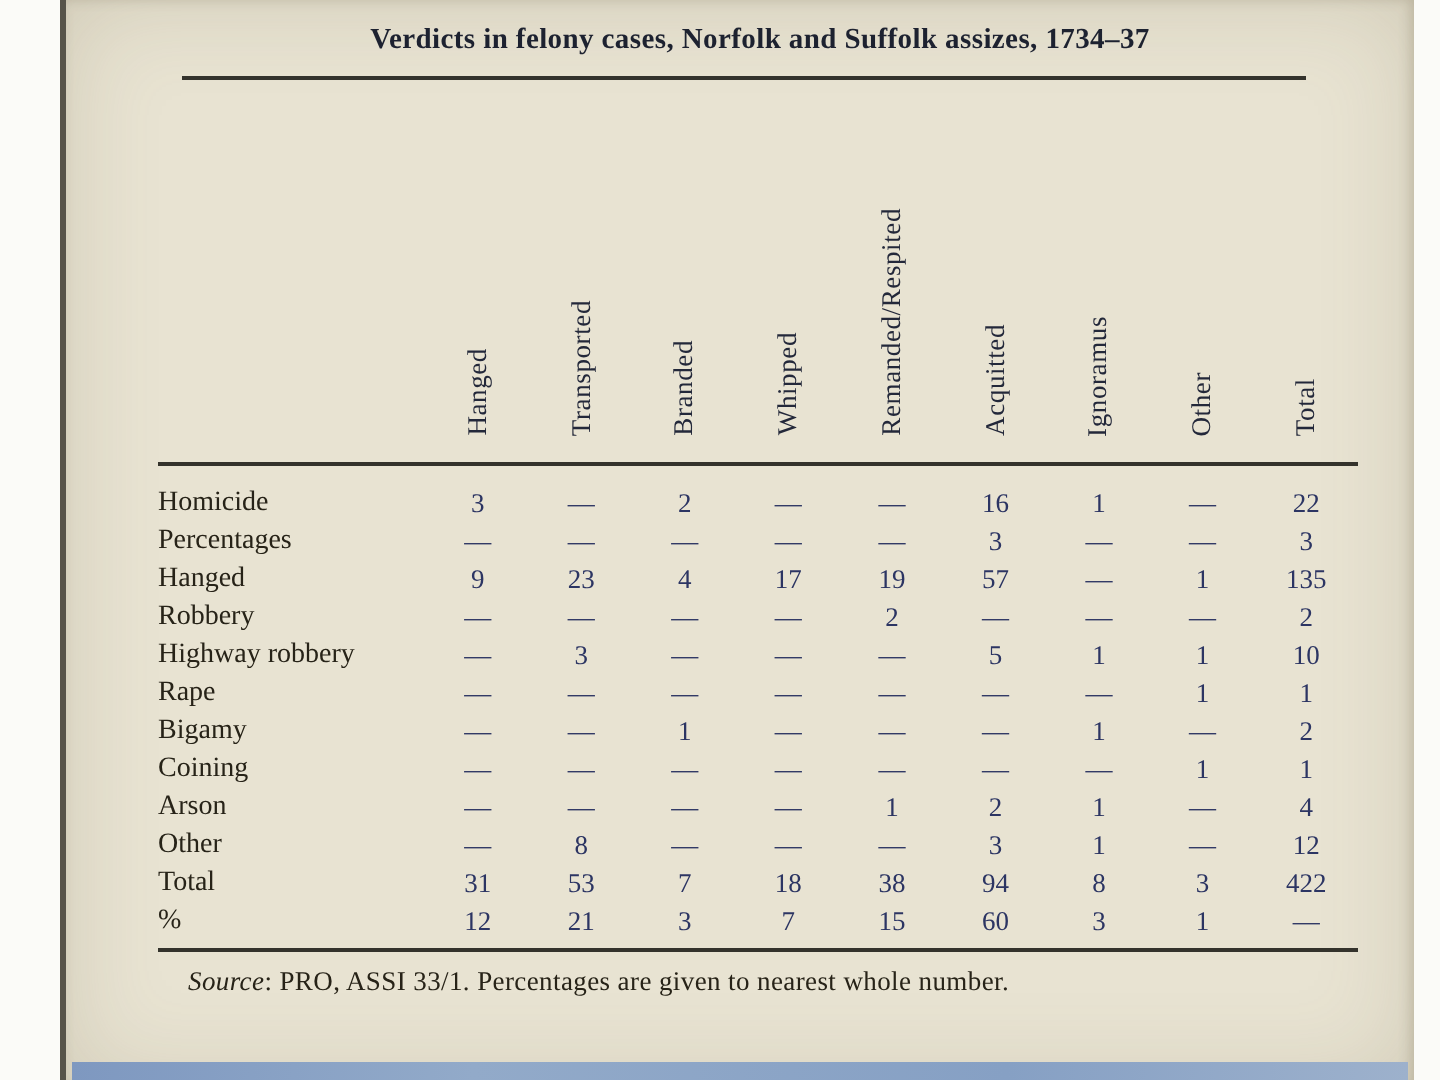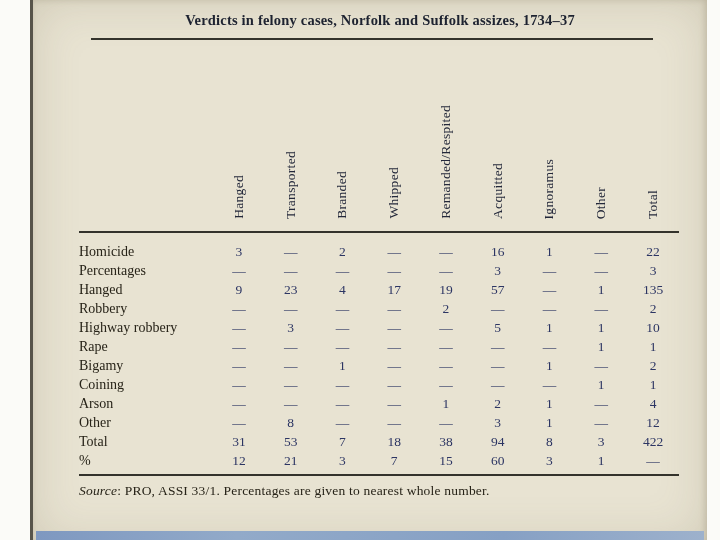--- a/index.html
+++ b/index.html
@@ -45,21 +45,21 @@
     padding:1px 0; color:#2c3563;
   }
   .vtable td.rowlabel {
     text-align:left; color:#272318; font-size:14px;
   }
   .vtable tbody tr:first-child td { padding-top:10px;margin-top:28px; }
 
   .bottom-rule { margin:4px 28px 0 46px; }
 
   .source {
-    margin:7px 0 0 46px; font-size:13.5px; color:#272318; letter-spacing:.2px;
+    margin:7px 0 0 61px; font-size:13.5px; color:#272318; letter-spacing:.2px;
   }
   .src-label { font-style:italic; }
 
   .edge-bar {
     position:absolute; left:36px; right:16px; bottom:0; height:9px;
     background:linear-gradient(90deg,#7e98c0,#92aac9 30%,#86a0c4 70%,#9db1cc);
   }
 </style>
 </head>
 <body>

